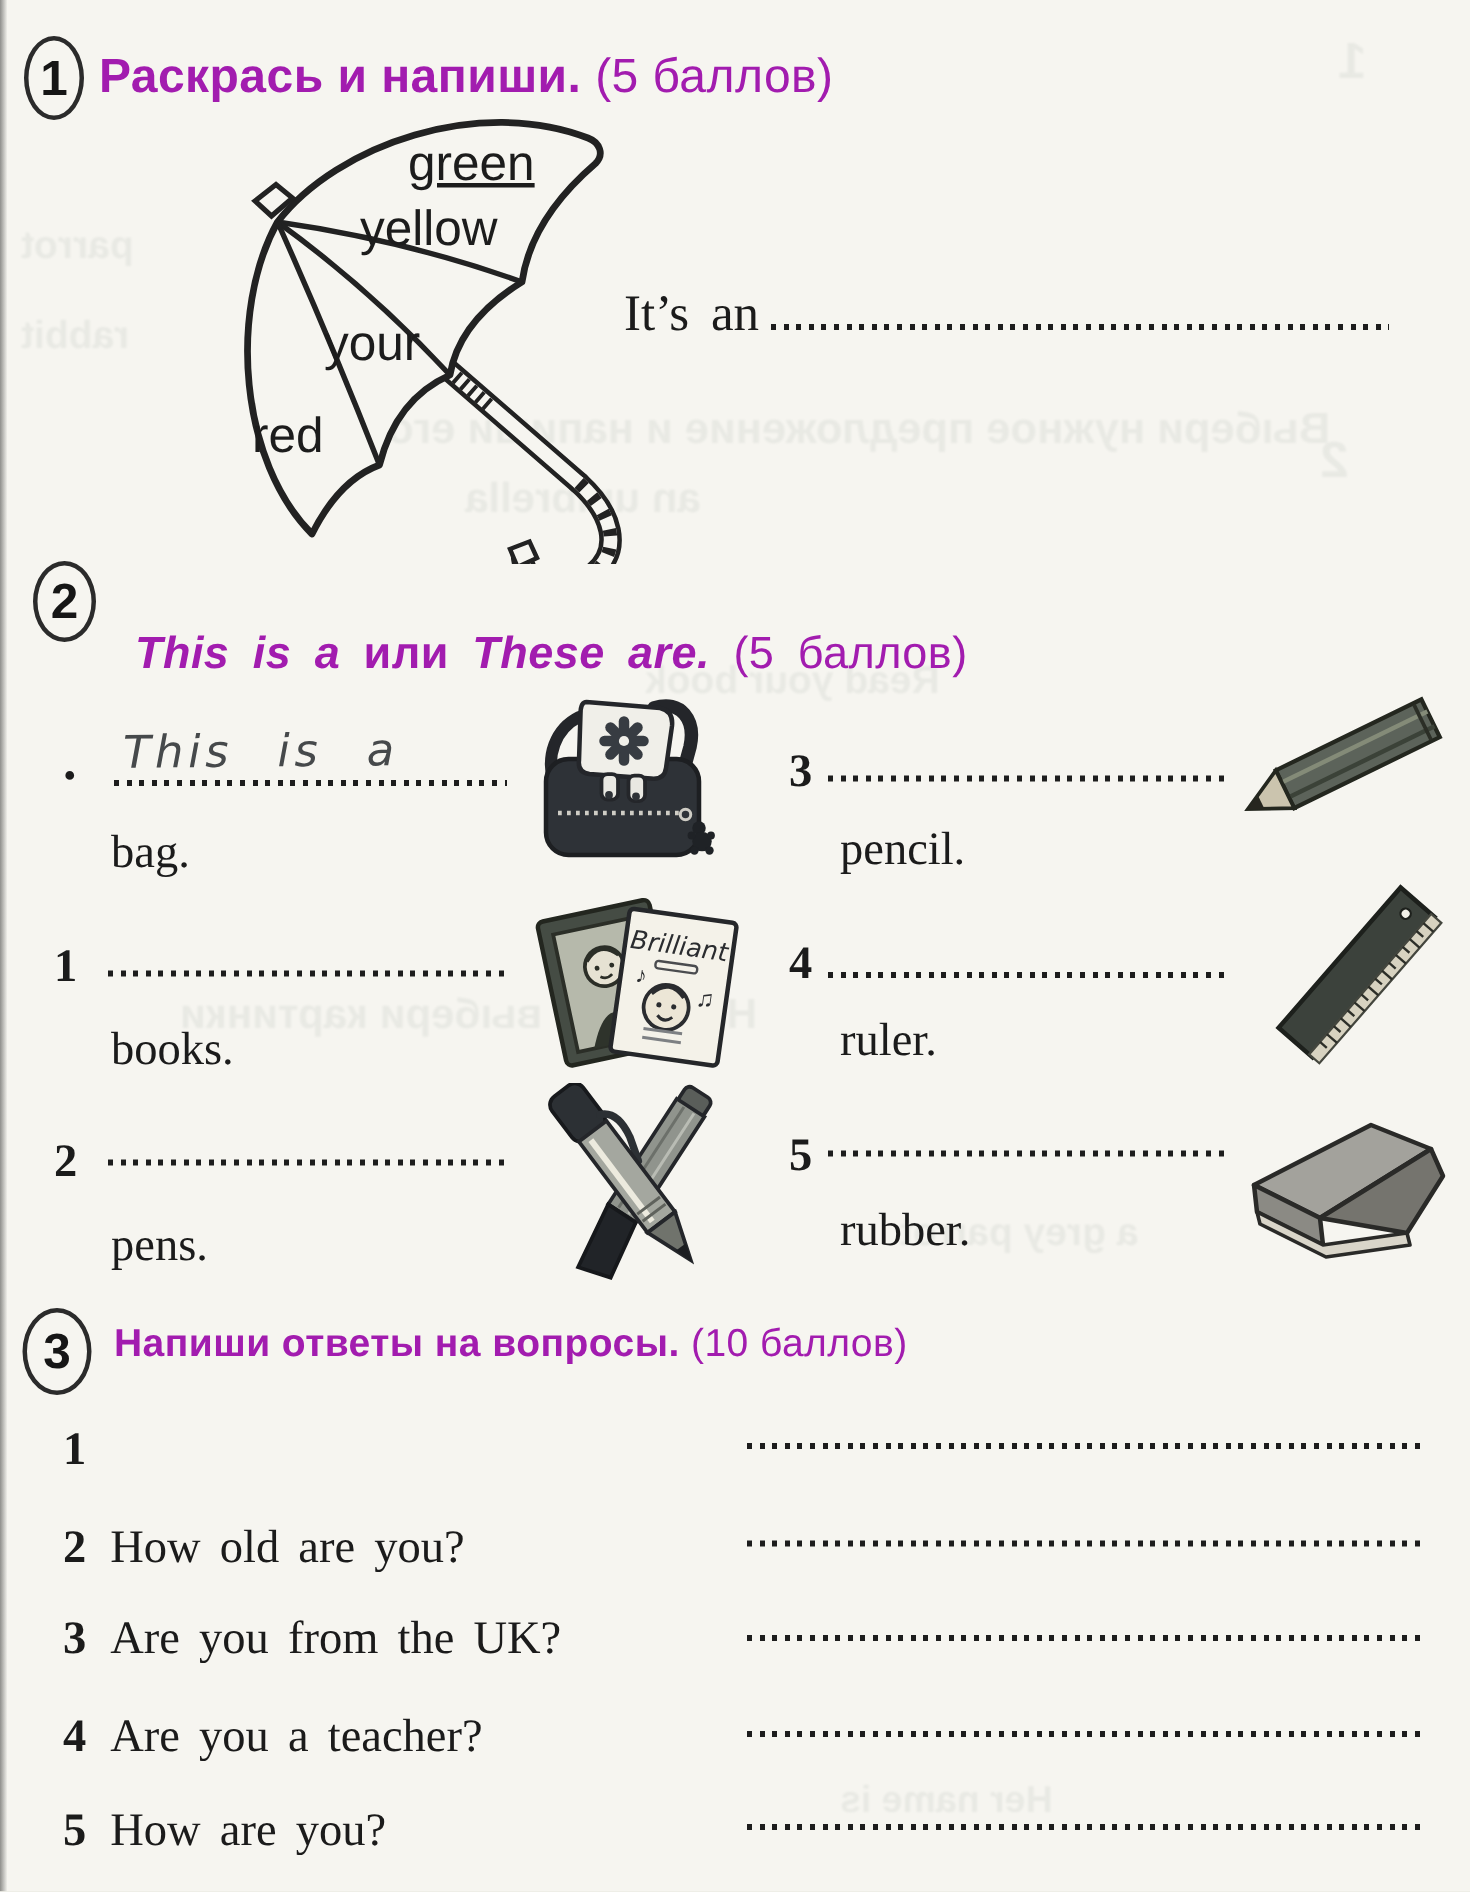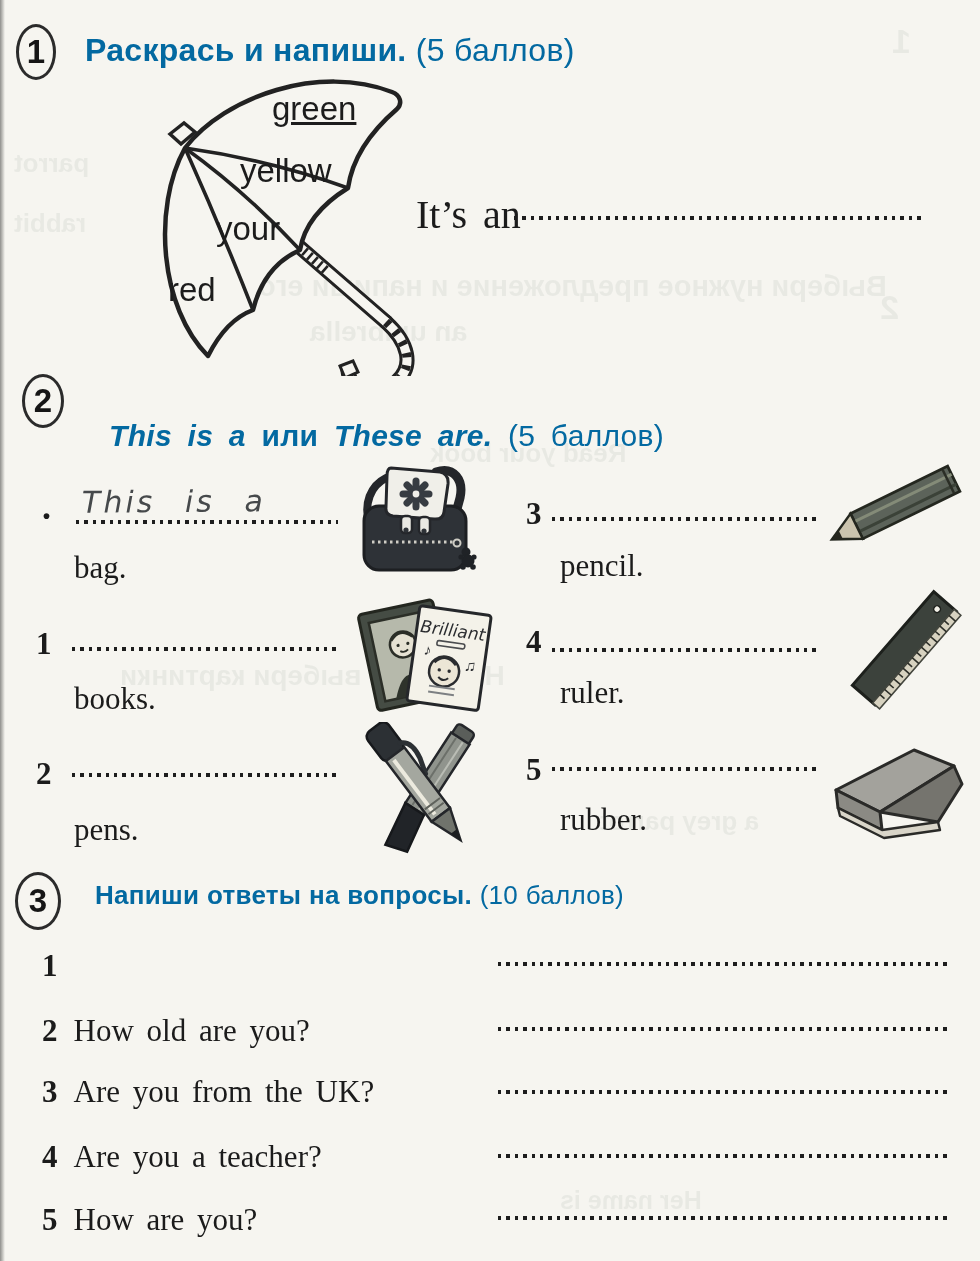--- a/index.html
+++ b/index.html
@@ -6,21 +6,21 @@
   .page{
     position:relative;width:980px;height:1261px;overflow:hidden;
     background:#f6f5f0;
     font-family:"Liberation Serif",serif;color:#1b1b1b;
   }
   .scan-edge{position:absolute;left:0;top:0;width:5px;height:100%;
     background:linear-gradient(to right,#8f8f8c,rgba(143,143,140,0));}
   
   .abs{position:absolute;}
   .hdr{font-family:"Liberation Sans",sans-serif;font-weight:700;font-size:32px;
-       color:#0369a1;white-space:nowrap;letter-spacing:.3px;margin-left:19px;}
+       color:#a21caf;white-space:nowrap;letter-spacing:.3px;}
   .hdr .pts{font-weight:400;}
   .circle-num{
     position:absolute;border:3px solid #2b2b2b;border-radius:50%;
     display:flex;align-items:center;justify-content:center;
     font-family:"Liberation Sans",sans-serif;font-weight:700;font-size:33px;color:#161616;
     box-sizing:border-box;background:transparent;
   }
   .dots{position:absolute;height:4px;
     background-image:repeating-linear-gradient(to right,#1d1d1d 0 3.4px,transparent 3.4px 8.4px);}
   .serif31{font-size:31px;font-family:"Liberation Serif",serif;white-space:nowrap;}
@@ -81,25 +81,25 @@
         <path d="M67,72 Q128,116 182,174"></path>
         <path d="M67,72 Q102,150 135,234"></path>
       </g>
 
       <path d="M186,175 L210,196" stroke="#222" stroke-width="9" stroke-dasharray="2.6 4" fill="none"></path>
 
       <polygon points="52,58 66,47 77,56 63,68" fill="#f6f5f0" stroke="#222" stroke-width="3.4"></polygon>
     </svg>
   </div>
   <span class="umb-label" style="left:272px;top:90px;text-decoration:underline;">green</span>
-  <span class="umb-label" style="left:240px;top:152px;">yellow</span>
+  <span class="umb-label" style="left:240px;top:133px;">yellow</span>
   <span class="umb-label" style="left:216px;top:210px;">your</span>
   <span class="umb-label" style="left:168px;top:271px;">red</span>
 
-  <span class="serif31 abs" style="left:416px;top:191px;font-size:40px;word-spacing:6px;">It’s an</span>
+  <span class="serif31 abs" style="left:416px;top:191px;font-size:34px;word-spacing:6px;">It’s an</span>
   <div class="dots" style="left:514px;top:216px;width:412px;"></div>
 
   <div class="circle-num" style="left:22px;top:374px;width:42px;height:54px;">
     <span>2</span>
   </div>
   <div class="hdr abs" style="left:90px;top:419px;font-size:30px;word-spacing:7px;">
     <span style="font-style:italic;">This is a</span>
     <span> </span><span>или</span><span> </span>
     <span style="font-style:italic;">These are.</span>
     <span> </span><span class="pts">(5 баллов)</span>

